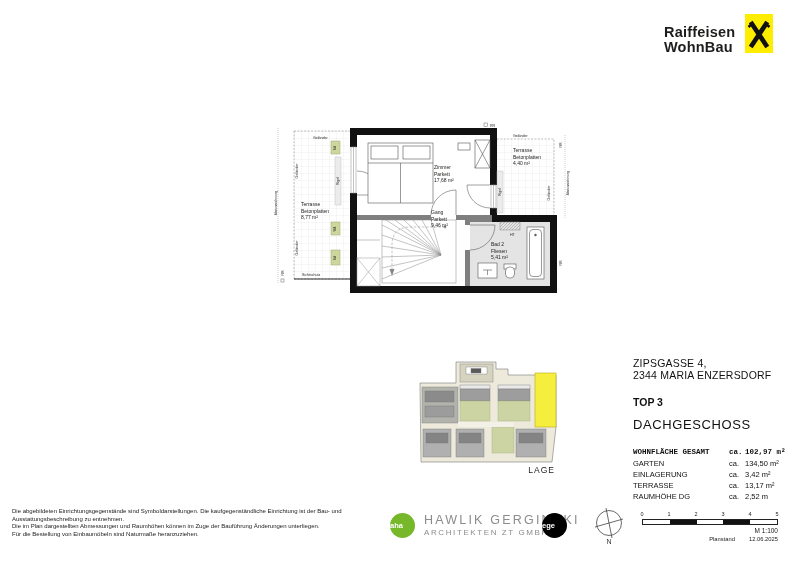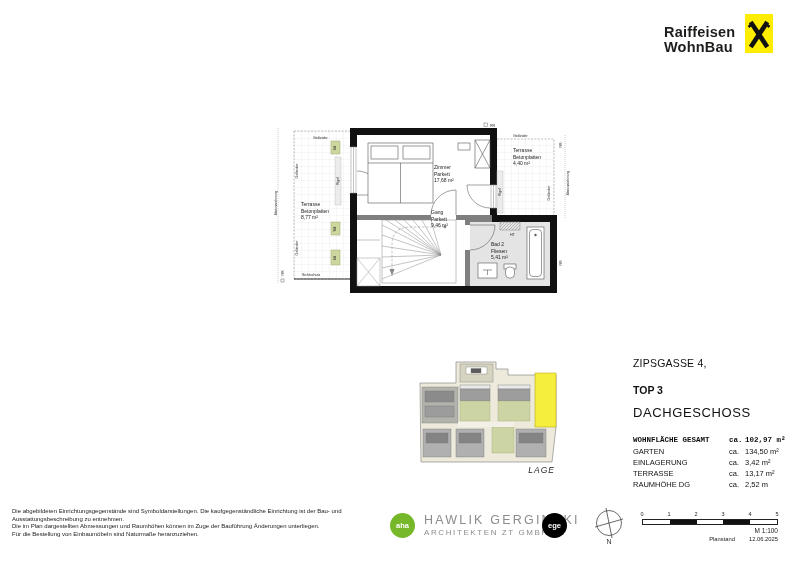--- a/index.html
+++ b/index.html
@@ -27,27 +27,27 @@
   .info .tbl{margin-top:16px;}
   .info .row{display:flex;height:11px;align-items:baseline;}
   .info .row .lbl{width:96px;}
   .info .row .ca{width:16px;}
   .info .row .val{width:48px;}
   .info .row.bold{font-weight:bold;font-family:Liberation Mono, monospace;}
 
   
   .siteplan{left:408px;top:361px;}
   .lage{left:493px;top:465px;width:62px;text-align:right;font-size:8.5px;
-        letter-spacing:1px;color:#222;font-style:italic;}
+        letter-spacing:1px;color:#222;}
 
   
   .disclaimer{left:12px;top:508px;width:345px;font-size:6px;line-height:7.6px;color:#222;}
 
   
-  .logo-circle{width:25px;height:25px;border-radius:50%;color:#fff;text-align:center;
+  .logo-circle{width:25px;height:25px;border-radius:50%;color:#fff;text-align:left;
                font-weight:bold;font-size:7.5px;line-height:25px;}
   .aha{left:390px;top:513px;background:#76b82a;}
   .ege{left:542px;top:513px;background:#000000;}
   .firm{left:424px;top:513px;width:114px;color:#8c8c8c;}
   .firm .n1{font-size:12.5px;letter-spacing:2.2px;white-space:nowrap;}
   .firm .n2{font-size:8px;letter-spacing:1.6px;margin-top:1px;white-space:nowrap;}
 
   
   .compass{left:592px;top:506px;}
   .north{left:592px;top:538px;width:34px;text-align:center;font-size:7px;color:#333;}
@@ -246,20 +246,21 @@
 
       <text x="62.5" y="45" transform="rotate(-90 62.5 45)" text-anchor="middle" class="tinylbl">BA</text>
       <text x="62.5" y="126" transform="rotate(-90 62.5 126)" text-anchor="middle" class="tinylbl">WA</text>
       <text x="62.5" y="155" transform="rotate(-90 62.5 155)" text-anchor="middle" class="tinylbl">BA</text>
     </g>
   </svg>
 
   <div class="abs info">
     <div class="addr">
       <div>ZIPSGASSE 4,</div>
+      <div>2344 MARIA ENZERSDORF</div>
     </div>
     <div class="unit">TOP 3</div>
     <div class="floor">DACHGESCHOSS</div>
     <div class="tbl">
       <div class="row bold">
         <span class="lbl">WOHNFLÄCHE GESAMT</span>
         <span class="ca">ca.</span>
         <span class="val">102,97 m²</span>
       </div>
       <div class="row">

